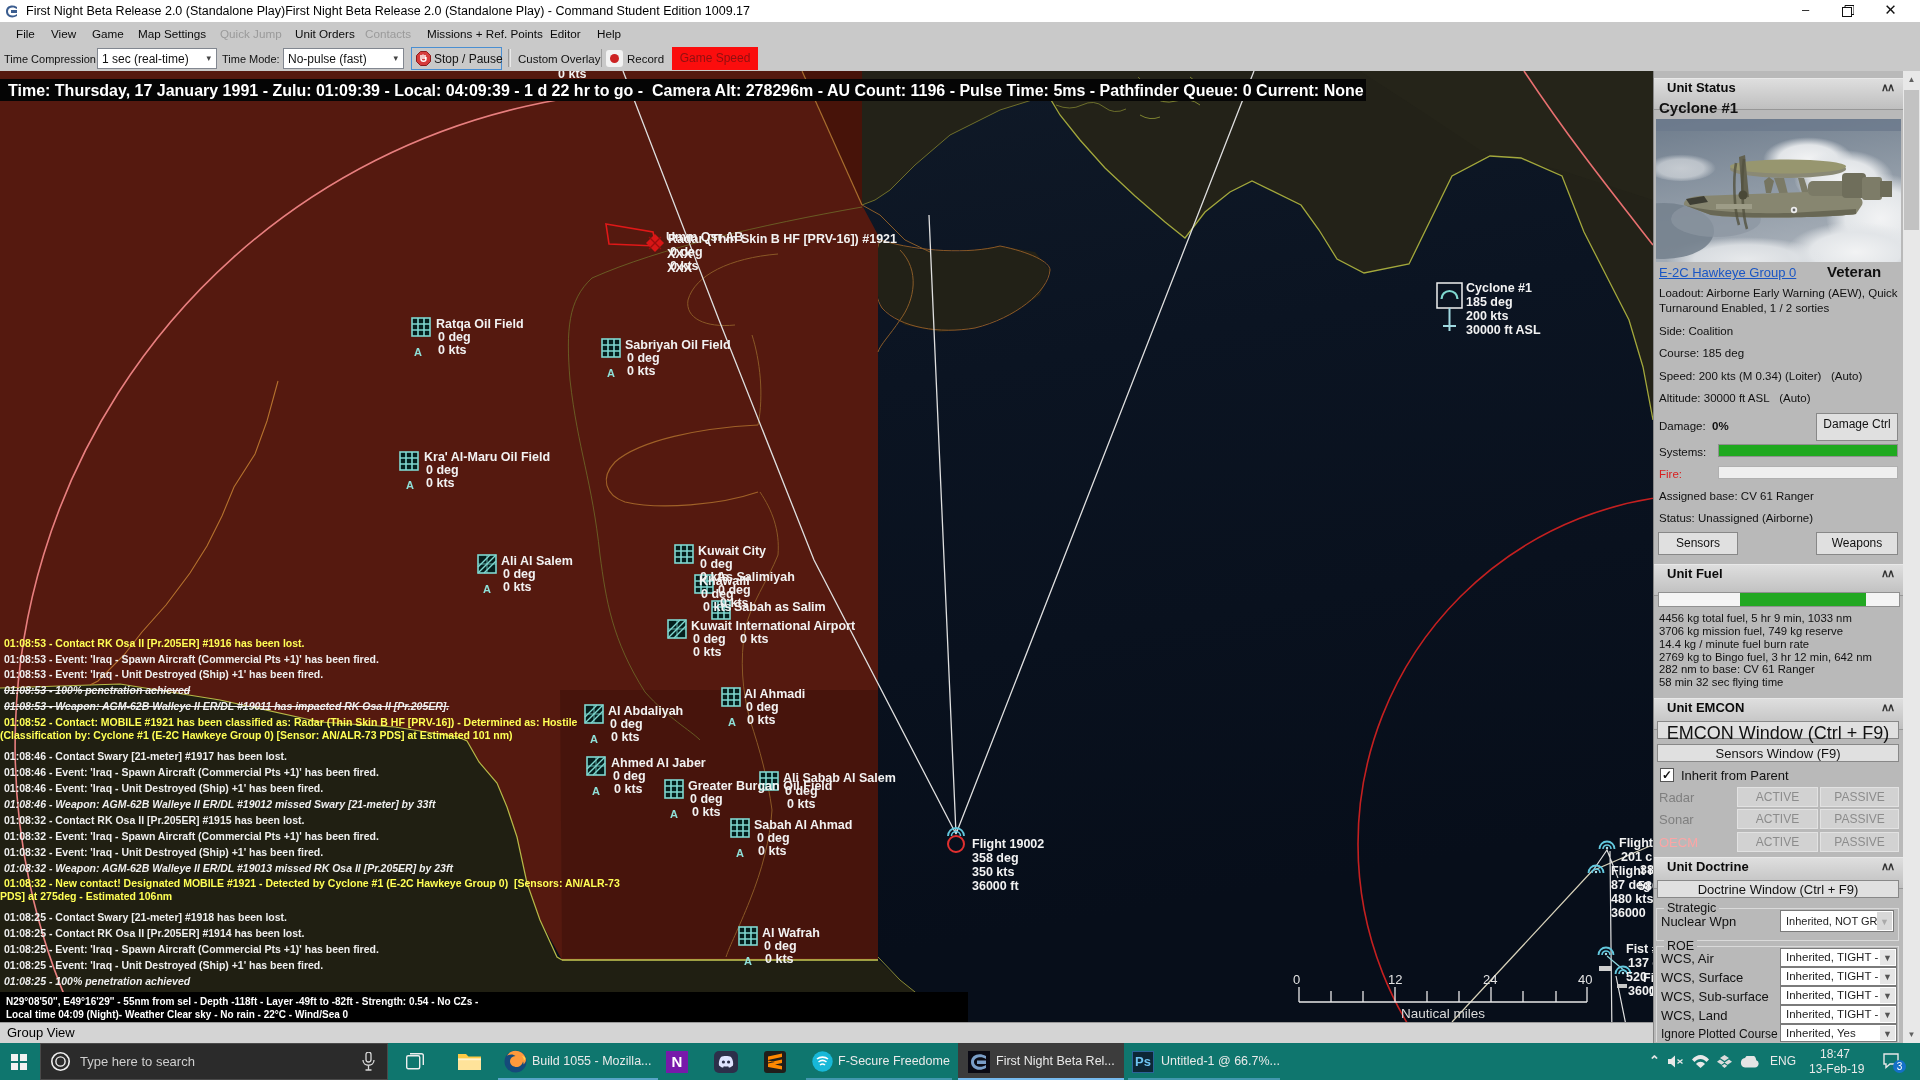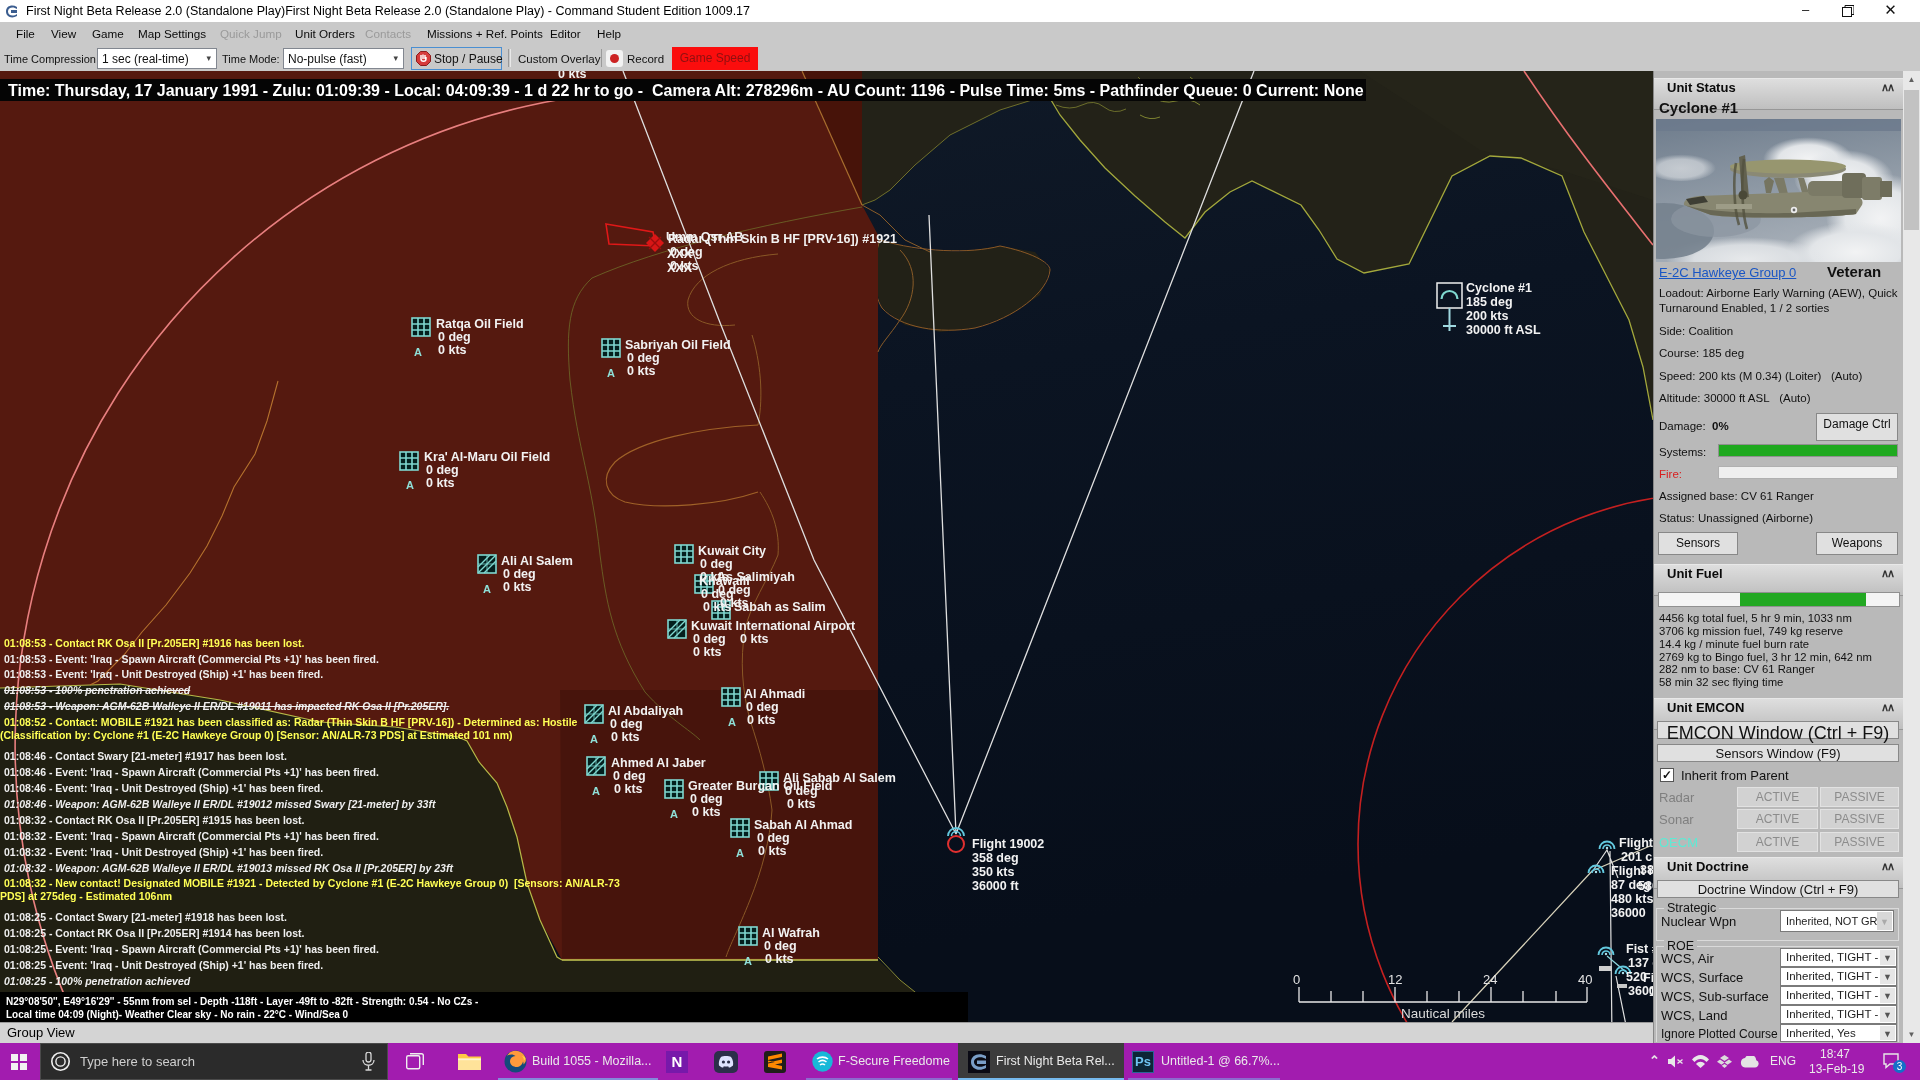--- a/index.html
+++ b/index.html
@@ -29,21 +29,21 @@
 
 #sidebar{left:1653px;top:71px;width:250px;height:972px;background:#b9b9b9;z-index:30;border-left:1px solid #888}
 #sbscroll{left:1903px;top:71px;width:17px;height:972px;background:#e8e8e8;z-index:30}
 .shead{position:absolute;left:1px;width:248px;height:32px;background:linear-gradient(#dedede,#bfbfbf);border-top:1px solid #e8e8e8;border-bottom:1px solid #979797;font-size:13px;font-weight:bold;color:#0a0a0a;padding:1px 0 0 13px}
 .shead .chev{position:absolute;right:10px;top:2px;font-weight:bold;font-size:11px;color:#333;letter-spacing:-2px}
 .stext{position:absolute;font-size:11.5px;color:#111;white-space:nowrap;z-index:36}
 .sbtn{position:absolute;background:#e0e0e0;border:1px solid #888;font-size:12px;color:#111;text-align:center}
 .sdd{position:absolute;background:#fff;border:1px solid #7a7a7a;font-size:11.5px;color:#222;white-space:nowrap;overflow:hidden;z-index:36}
 .sddarr{position:absolute;right:1px;top:1px;bottom:1px;width:15px;background:#e6e6e6;color:#555;font-size:9px;text-align:center}
 
-#taskbar{left:0;top:1043px;width:1920px;height:37px;background:#a21caf;z-index:60;color:#e8e8e8}
+#taskbar{left:0;top:1043px;width:1920px;height:37px;background:#0f766e;z-index:60;color:#e8e8e8}
 .tbtext{position:absolute;font-size:12.5px;color:#eaeaea;white-space:nowrap}
 svg{display:block}
 .maplabel{font:bold 12.5px "Liberation Sans",sans-serif;fill:#f2f2f2}
 .mapA{font:bold 11px "Liberation Sans",sans-serif;fill:#8fe0d8}
 </style></head>
 <body>
 
 <div class="abs" id="map">
 <svg width="1653" height="951" viewBox="0 71 1653 951">
 <defs>
@@ -391,21 +391,21 @@
 <div class="stext" style="left:1659px;top:651px;font-size:11.3px">2769 kg to Bingo fuel, 3 hr 12 min, 642 nm</div>
 <div class="stext" style="left:1659px;top:663px;font-size:11.3px">282 nm to base: CV 61 Ranger</div>
 <div class="stext" style="left:1659px;top:676px;font-size:11.3px">58 min 32 sec flying time</div>
 <div class="shead" style="left:1654px;top:698px;width:249px">Unit EMCON<span class="chev">∧∧</span></div>
 <div class="sbtn" style="left:1657px;top:721px;width:242px;height:18px;padding-top:1px;font-size:18px">EMCON Window (Ctrl + F9)</div>
 <div class="sbtn" style="left:1657px;top:744px;width:242px;height:18px;padding-top:1px;font-size:13px">Sensors Window (F9)</div>
 <div class="abs" style="left:1660px;top:768px;width:14px;height:14px;background:#fff;border:1px solid #555;z-index:35;font-size:12px;font-weight:bold;color:#111;line-height:13px;text-align:center">✓</div>
 <div class="stext" style="left:1681px;top:768px;font-size:13px">Inherit from Parent</div>
 <div class="stext" style="left:1659px;top:790px;color:#7f7f7f;font-size:13px">Radar</div>
 <div class="stext" style="left:1659px;top:812px;color:#7f7f7f;font-size:13px">Sonar</div>
-<div class="stext" style="left:1659px;top:835px;color:#5eead4;font-size:13px">OECM</div>
+<div class="stext" style="left:1659px;top:835px;color:#fca5a5;font-size:13px">OECM</div>
 <div class="sbtn" style="left:1737px;top:787px;width:81px;height:20px;background:#d2d2d2;border:1px solid #e2e2e2;color:#8c8c8c;padding-top:2px">ACTIVE</div>
 <div class="sbtn" style="left:1820px;top:787px;width:79px;height:20px;background:#d2d2d2;border:1px solid #e2e2e2;color:#8c8c8c;padding-top:2px">PASSIVE</div>
 <div class="sbtn" style="left:1737px;top:809px;width:81px;height:20px;background:#d2d2d2;border:1px solid #e2e2e2;color:#8c8c8c;padding-top:2px">ACTIVE</div>
 <div class="sbtn" style="left:1820px;top:809px;width:79px;height:20px;background:#d2d2d2;border:1px solid #e2e2e2;color:#8c8c8c;padding-top:2px">PASSIVE</div>
 <div class="sbtn" style="left:1737px;top:832px;width:81px;height:20px;background:#d2d2d2;border:1px solid #e2e2e2;color:#8c8c8c;padding-top:2px">ACTIVE</div>
 <div class="sbtn" style="left:1820px;top:832px;width:79px;height:20px;background:#d2d2d2;border:1px solid #e2e2e2;color:#8c8c8c;padding-top:2px">PASSIVE</div>
 <div class="shead" style="left:1654px;top:857px;width:249px">Unit Doctrine<span class="chev">∧∧</span></div>
 <div class="sbtn" style="left:1657px;top:880px;width:242px;height:18px;padding-top:1px;font-size:13px">Doctrine Window (Ctrl + F9)</div>
 <div class="abs" style="left:1656px;top:908px;width:243px;height:33px;border:1px solid #dadada;z-index:34"></div>
 <div class="stext" style="left:1664px;top:901px;font-size:12.5px;background:#b9b9b9;padding:0 3px">Strategic</div>

